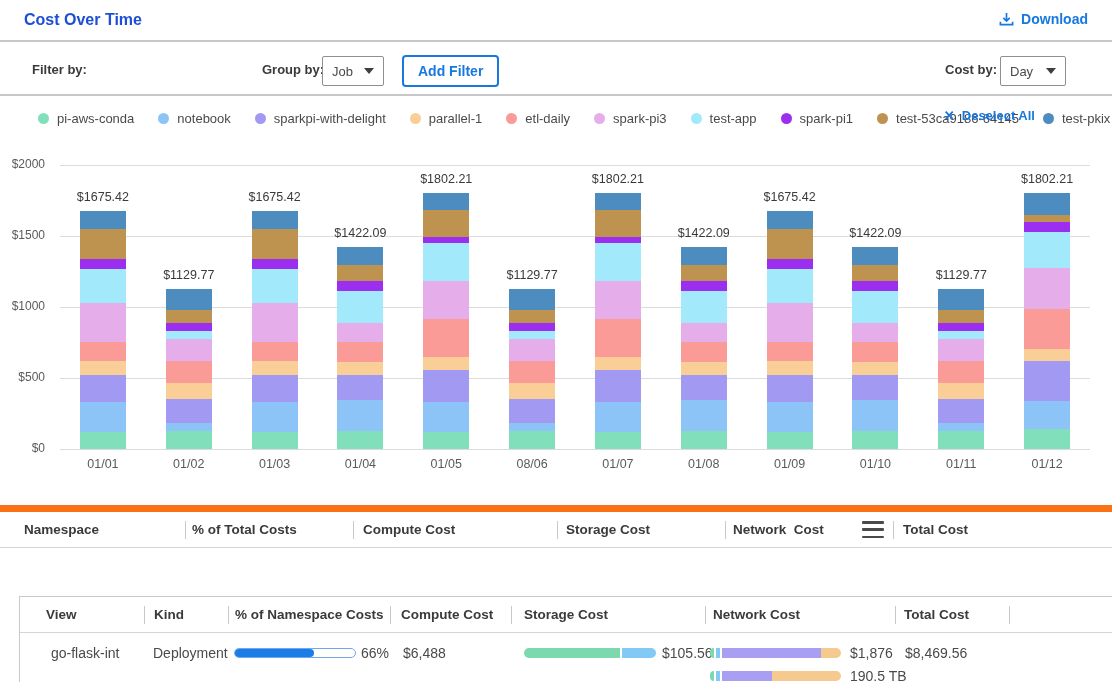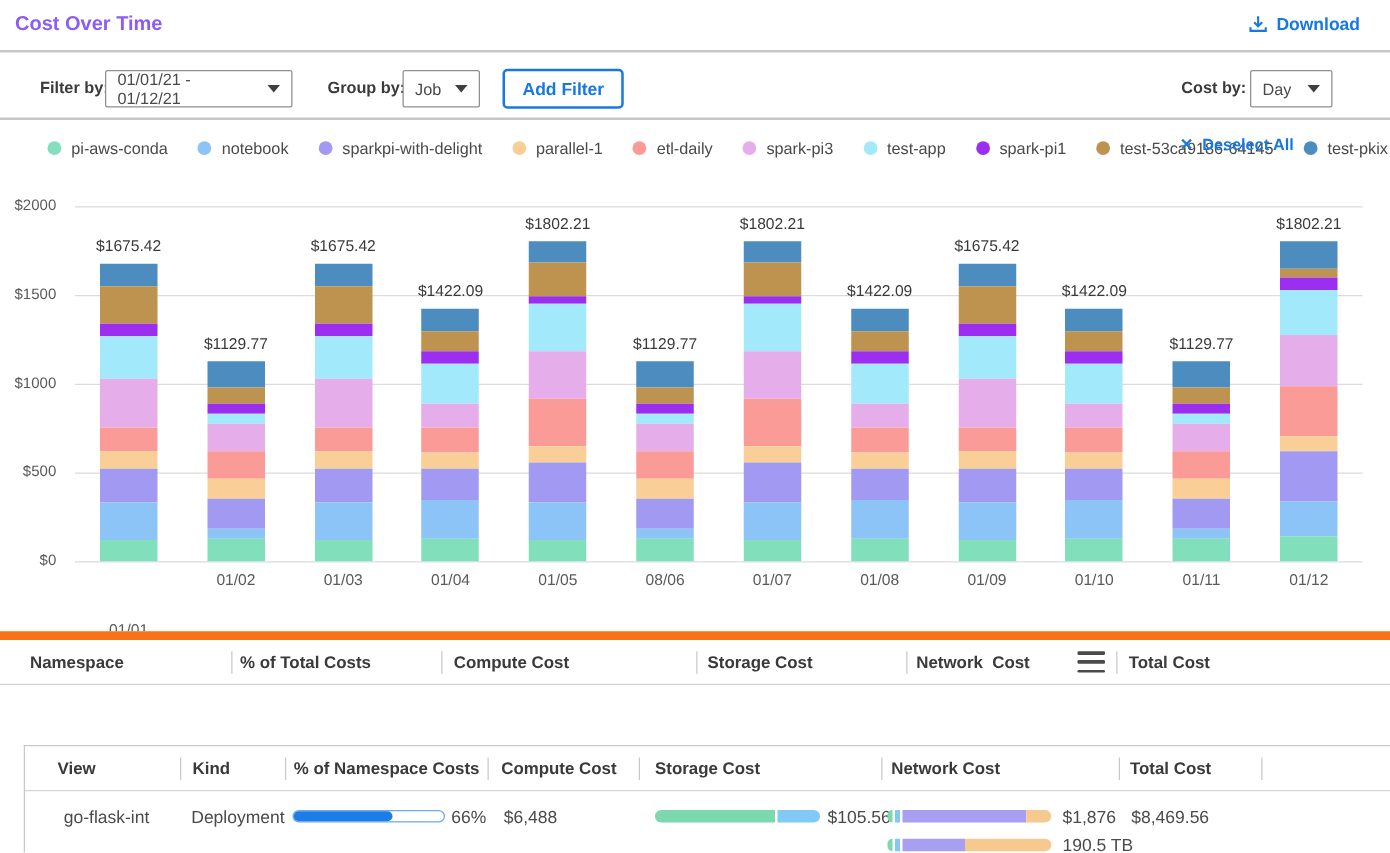--- a/index.html
+++ b/index.html
@@ -2,21 +2,21 @@
 <html><head>
 <meta charset="utf-8">
 <style>
   * { margin:0; padding:0; box-sizing:border-box; }
   html,body { background:#fff; }
   body { font-family:"Liberation Sans", sans-serif; color:#4a4a4a; }
   .page { position:relative; width:1112px; height:682px; background:#fff; overflow:hidden; }
 
   
   .app-header { position:absolute; top:0; left:0; width:1112px; height:42px; border-bottom:2px solid #c7c7c7; background:#fff; }
-  .page-title { position:absolute; left:12px; top:11px; font-size:16px; font-weight:bold; color:#8b5cf6; }
+  .page-title { position:absolute; left:24px; top:11px; font-size:16px; font-weight:bold; color:#1d4ed8; }
   .download-link { position:absolute; right:24px; top:11px; color:#1779e0; font-size:14px; font-weight:bold; cursor:pointer; display:flex; align-items:center; gap:7px; }
 
   
   .filter-bar { position:absolute; top:44px; left:0; width:1112px; height:52px; border-bottom:2px solid #c7c7c7; background:#fff; }
   .fb-label { position:absolute; top:18px; font-size:13px; font-weight:bold; color:#3a3a3a; }
   .select-box { position:absolute; top:12px; height:30px; border:1px solid #8f8f8f; border-radius:2px; background:#fff; display:flex; align-items:center; justify-content:space-between; padding:0 9px; font-size:13px; color:#4a4a4a; cursor:pointer; }
   .caret { width:0; height:0; border-left:5px solid transparent; border-right:5px solid transparent; border-top:6px solid #3f3f3f; margin-left:10px; }
   .add-filter-btn { position:absolute; left:366px; top:11px; height:32px; padding:0 14px; border:2px solid #1779e0; border-radius:4px; background:#fff; color:#1779e0; font-size:14px; font-weight:bold; cursor:pointer; font-family:"Liberation Sans",sans-serif; }
 
   
@@ -73,24 +73,20 @@
             <path d="M8 1v8M4.6 6.2 8 9.6l3.4-3.4" stroke="#1779e0" stroke-width="1.8" fill="none"></path>
             <path d="M1.5 10.5v3h13v-3" stroke="#1779e0" stroke-width="1.8" fill="none"></path>
           </svg>
       </span>
       <span>Download</span>
     </div>
   </div>
 
   <div class="filter-bar">
     <span class="fb-label" style="left:32px;">Filter by:</span>
-    <div class="select-box" style="left:84px; width:150px;">
-      <span>01/01/21 - 01/12/21</span>
-      <span class="caret"></span>
-    </div>
     <span class="fb-label" style="left:262px;">Group by:</span>
     <div class="select-box" style="left:322px; width:62px;">
       <span>Job</span>
       <span class="caret"></span>
     </div>
     <button class="add-filter-btn" style="left:402px;">Add Filter</button>
     <span class="fb-label" style="left:945px;">Cost by:</span>
     <div class="select-box" style="left:1000px; width:66px;">
       <span>Day</span>
       <span class="caret"></span>
@@ -163,21 +159,21 @@
         <div class="bar-seg" style="height: 26.554px; background: rgb(162, 154, 242);"></div>
         <div class="bar-seg" style="height: 14.058px; background: rgb(249, 207, 151);"></div>
         <div class="bar-seg" style="height: 18.886px; background: rgb(251, 155, 152);"></div>
         <div class="bar-seg" style="height: 39.618px; background: rgb(229, 174, 235);"></div>
         <div class="bar-seg" style="height: 33.512px; background: rgb(162, 233, 252);"></div>
         <div class="bar-seg" style="height: 10.366px; background: rgb(156, 47, 239);"></div>
         <div class="bar-seg" style="height: 29.536px; background: rgb(190, 147, 80);"></div>
         <div class="bar-seg" style="height: 18.0936px; background: rgb(77, 140, 191);"></div>
       </div>
       <div class="bar-total" style="left: 62.9167px; top: 50.0904px;">$1675.42</div>
-      <div class="x-label" style="left: 62.9167px; margin-top: 40px;">01/01</div>
+      <div class="x-label" style="left: 62.9167px;">01/01</div>
       <div class="bar-col" style="left: 165.75px; top: 148.573px; height: 160.427px;">
         <div class="bar-seg" style="height: 18.46px; background: rgb(130, 223, 188);"></div>
         <div class="bar-seg" style="height: 7.668px; background: rgb(140, 196, 248);"></div>
         <div class="bar-seg" style="height: 23.856px; background: rgb(162, 154, 242);"></div>
         <div class="bar-seg" style="height: 16.188px; background: rgb(249, 207, 151);"></div>
         <div class="bar-seg" style="height: 21.442px; background: rgb(251, 155, 152);"></div>
         <div class="bar-seg" style="height: 22.294px; background: rgb(229, 174, 235);"></div>
         <div class="bar-seg" style="height: 7.81px; background: rgb(162, 233, 252);"></div>
         <div class="bar-seg" style="height: 8.378px; background: rgb(156, 47, 239);"></div>
         <div class="bar-seg" style="height: 13.064px; background: rgb(190, 147, 80);"></div>

